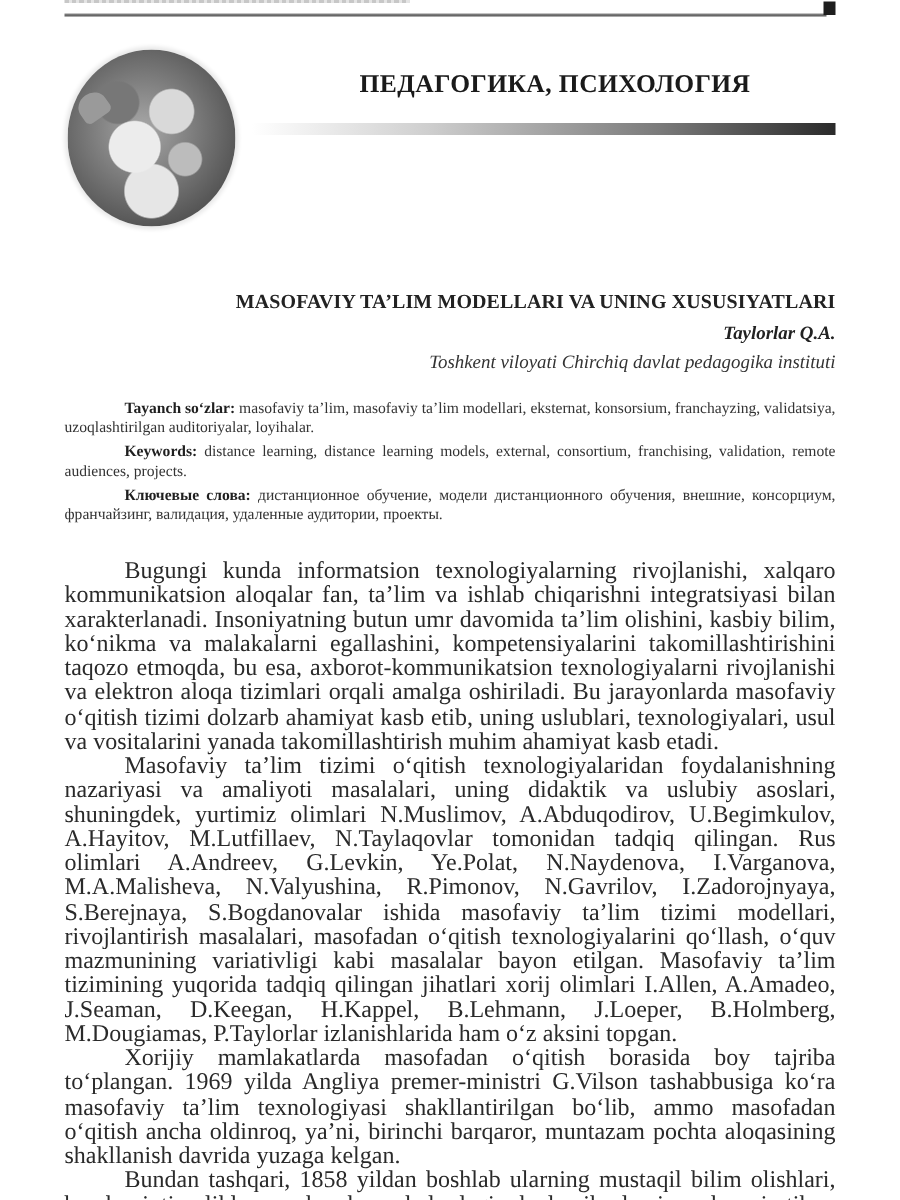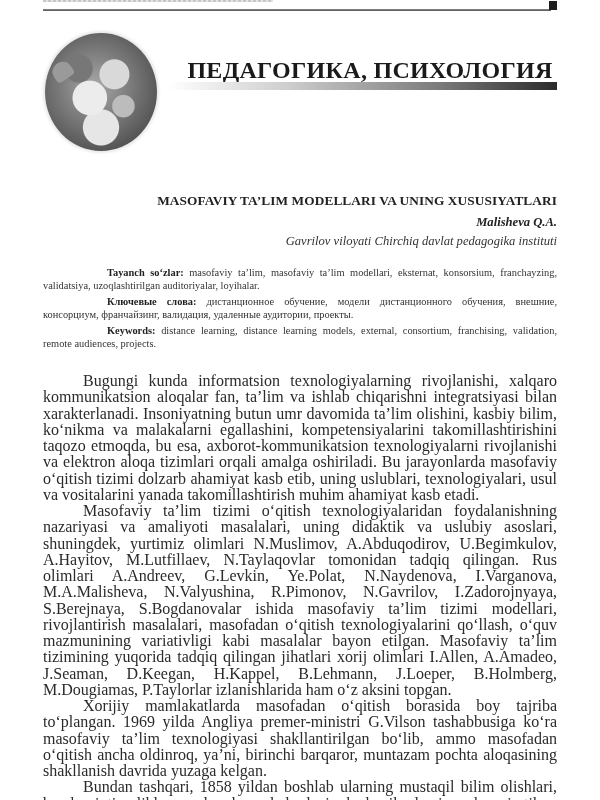--- a/index.html
+++ b/index.html
@@ -14,59 +14,59 @@
            background:
              radial-gradient(circle at 62% 35%, #d9d9d9 0 14%, transparent 15%),
              radial-gradient(circle at 40% 55%, #ececec 0 18%, transparent 19%),
              radial-gradient(circle at 70% 62%, #bcbcbc 0 10%, transparent 11%),
              radial-gradient(circle at 30% 30%, #777 0 12%, transparent 13%),
              radial-gradient(circle at 50% 80%, #e6e6e6 0 16%, transparent 17%),
              radial-gradient(circle at 45% 45%, #a8a8a8, #4d4d4d 80%);
            box-shadow: 0 0 3px 2px #e8e8e8; }
   .globe-bell { position: absolute; left: 52px; top: 62px; width: 20px; height: 18px;
                 background: #9a9a9a; border-radius: 50% 50% 20% 20%; transform: rotate(-35deg); }
-  .section-title { position: absolute; left: 170px; width: 400px; top: 57px; text-align: center;
-                   font-family: "Liberation Serif", serif; font-weight: bold; font-size: 24px;
+  .section-title { position: absolute; left: 170px; width: 400px; top: 46px; text-align: center;
+                   font-family: "Liberation Serif", serif; font-weight: bold; font-size: 17px;
                    letter-spacing: 0.3px; color: #1a1a1a; }
   .gradient-bar { position: absolute; left: 168px; top: 82px; width: 389px; height: 8px;
                   background: linear-gradient(to right, #ffffff 0%, #cfcfcf 30%, #7a7a7a 70%, #2a2a2a 100%); }
   .article-title { position: absolute; left: 43px; width: 514px; top: 193px; text-align: right;
                    font-weight: bold; font-size: 13.3px; color: #222; letter-spacing: 0.1px; }
   .author { position: absolute; right: 43px; top: 215px; font-weight: bold; font-style: italic;
             font-size: 12.6px; color: #222; }
   .affiliation { position: absolute; right: 43px; top: 234px; font-style: italic; font-size: 12.6px; color: #333; }
   .keywords { position: absolute; left: 43px; width: 514px; top: 266px; font-size: 10.4px;
               line-height: 13.1px; color: #333; text-align: justify; }
   .kw { text-indent: 40px; margin: 0 0 3px 0; }
-  .kw b { color: #1f1f1f; margin-left: 24px; }
+  .kw b { color: #1f1f1f; }
   .body-text { position: absolute; left: 43px; width: 514px; top: 373px; font-size: 16px;
                line-height: 16.25px; color: #2a2a2a; text-align: justify; }
   .para { text-indent: 40px; margin: 0; }
 </style>
 </head>
 <body>
 
 <div class="running-head"></div>
 <div class="top-rule"></div>
 <div class="top-square"></div>
 
 <div class="globe"></div>
 <div class="globe-bell"></div>
 
 <div class="section-title">ПЕДАГОГИКА, ПСИХОЛОГИЯ</div>
 <div class="gradient-bar"></div>
 
 <div class="article-title">MASOFAVIY TA’LIM MODELLARI VA UNING XUSUSIYATLARI</div>
-<div class="author">Malisheva Q.A.</div>
-<div class="affiliation">Gavrilov viloyati Chirchiq davlat pedagogika instituti</div>
+<div class="author">Taylorlar Q.A.</div>
+<div class="affiliation">Toshkent viloyati Chirchiq davlat pedagogika instituti</div>
 
 <div class="keywords">
   <p class="kw"><b>Tayanch so‘zlar:</b><span> masofaviy ta’lim, masofaviy ta’lim modellari, eksternat, konsorsium, franchayzing, validatsiya, uzoqlashtirilgan auditoriyalar, loyihalar.</span></p>
+  <p class="kw"><b>Keywords:</b><span> distance learning, distance learning models, external, consortium, franchising, validation, remote audiences, projects.</span></p>
   <p class="kw"><b>Ключевые слова:</b><span> дистанционное обучение, модели дистанционного обучения, внешние, консорциум, франчайзинг, валидация, удаленные аудитории, проекты.</span></p>
-  <p class="kw"><b>Keywords:</b><span> distance learning, distance learning models, external, consortium, franchising, validation, remote audiences, projects.</span></p>
 </div>
 
 <div class="body-text">
   <p class="para">Bugungi kunda informatsion texnologiyalarning rivojlanishi, xalqaro kommunikatsion aloqalar fan, ta’lim va ishlab chiqarishni integratsiyasi bilan xarakterlanadi. Insoniyatning butun umr davomida ta’lim olishini, kasbiy bilim, ko‘nikma va malakalarni egallashini, kompetensiyalarini takomillashtirishini taqozo etmoqda, bu esa, axborot-kommunikatsion texnologiyalarni rivojlanishi va elektron aloqa tizimlari orqali amalga oshiriladi. Bu jarayonlarda masofaviy o‘qitish tizimi dolzarb ahamiyat kasb etib, uning uslublari, texnologiyalari, usul va vositalarini yanada takomillashtirish muhim ahamiyat kasb etadi.</p>
   <p class="para">Masofaviy ta’lim tizimi o‘qitish texnologiyalaridan foydalanishning nazariyasi va amaliyoti masalalari, uning didaktik va uslubiy asoslari, shuningdek, yurtimiz olimlari N.Muslimov, A.Abduqodirov, U.Begimkulov, A.Hayitov, M.Lutfillaev, N.Taylaqovlar tomonidan tadqiq qilingan. Rus olimlari A.Andreev, G.Levkin, Ye.Polat, N.Naydenova, I.Varganova, M.A.Malisheva, N.Valyushina, R.Pimonov, N.Gavrilov, I.Zadorojnyaya, S.Berejnaya, S.Bogdanovalar ishida masofaviy ta’lim tizimi modellari, rivojlantirish masalalari, masofadan o‘qitish texnologiyalarini qo‘llash, o‘quv mazmunining variativligi kabi masalalar bayon etilgan. Masofaviy ta’lim tizimining yuqorida tadqiq qilingan jihatlari xorij olimlari I.Allen, A.Amadeo, J.Seaman, D.Keegan, H.Kappel, B.Lehmann, J.Loeper, B.Holmberg, M.Dougiamas, P.Taylorlar izlanishlarida ham o‘z aksini topgan.</p>
   <p class="para">Xorijiy mamlakatlarda masofadan o‘qitish borasida boy tajriba to‘plangan. 1969 yilda Angliya premer-ministri G.Vilson tashabbusiga ko‘ra masofaviy ta’lim texnologiyasi shakllantirilgan bo‘lib, ammo masofadan o‘qitish ancha oldinroq, ya’ni, birinchi barqaror, muntazam pochta aloqasining shakllanish davrida yuzaga kelgan.</p>
   <p class="para">Bundan tashqari, 1858 yildan boshlab ularning mustaqil bilim olishlari, barcha ixtisosliklar va barcha sohalardagi akademik daraja uchun imtihon topshirishlariga ruxsat etilgan. 1938 yildan buyon Sirtqi ta’lim bo‘yicha Xalqaro kengash, 1982 yildan boshlab masofaviy ta’lim bo‘yicha Xalqaro Kengash nomi bilan mashhur xalqaro ta’lim tashkilotlari sifatida faoliyat ko‘rsatib kelmoqda. Ochiq universitetlardagi masofaviy ta’limda o‘qish</p>
 </div>
 
 </body></html>

